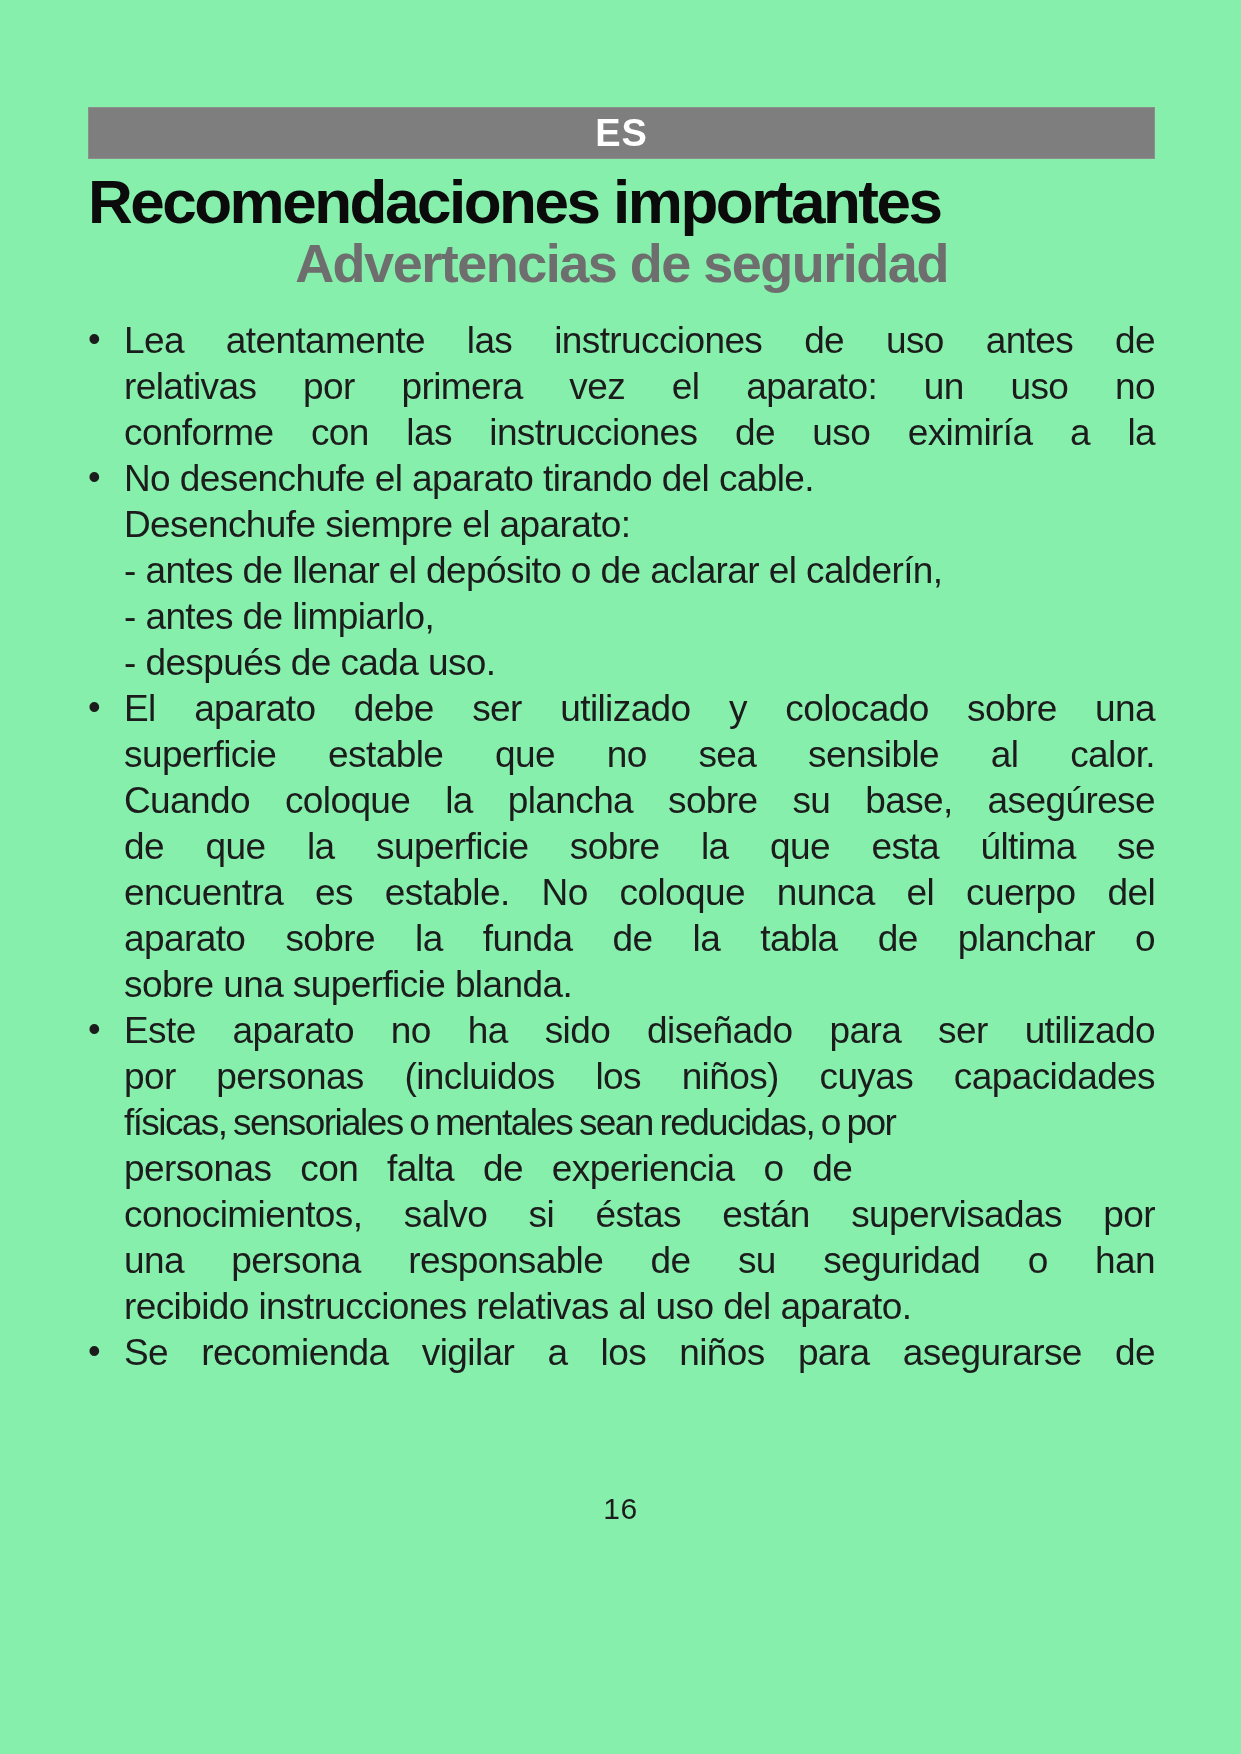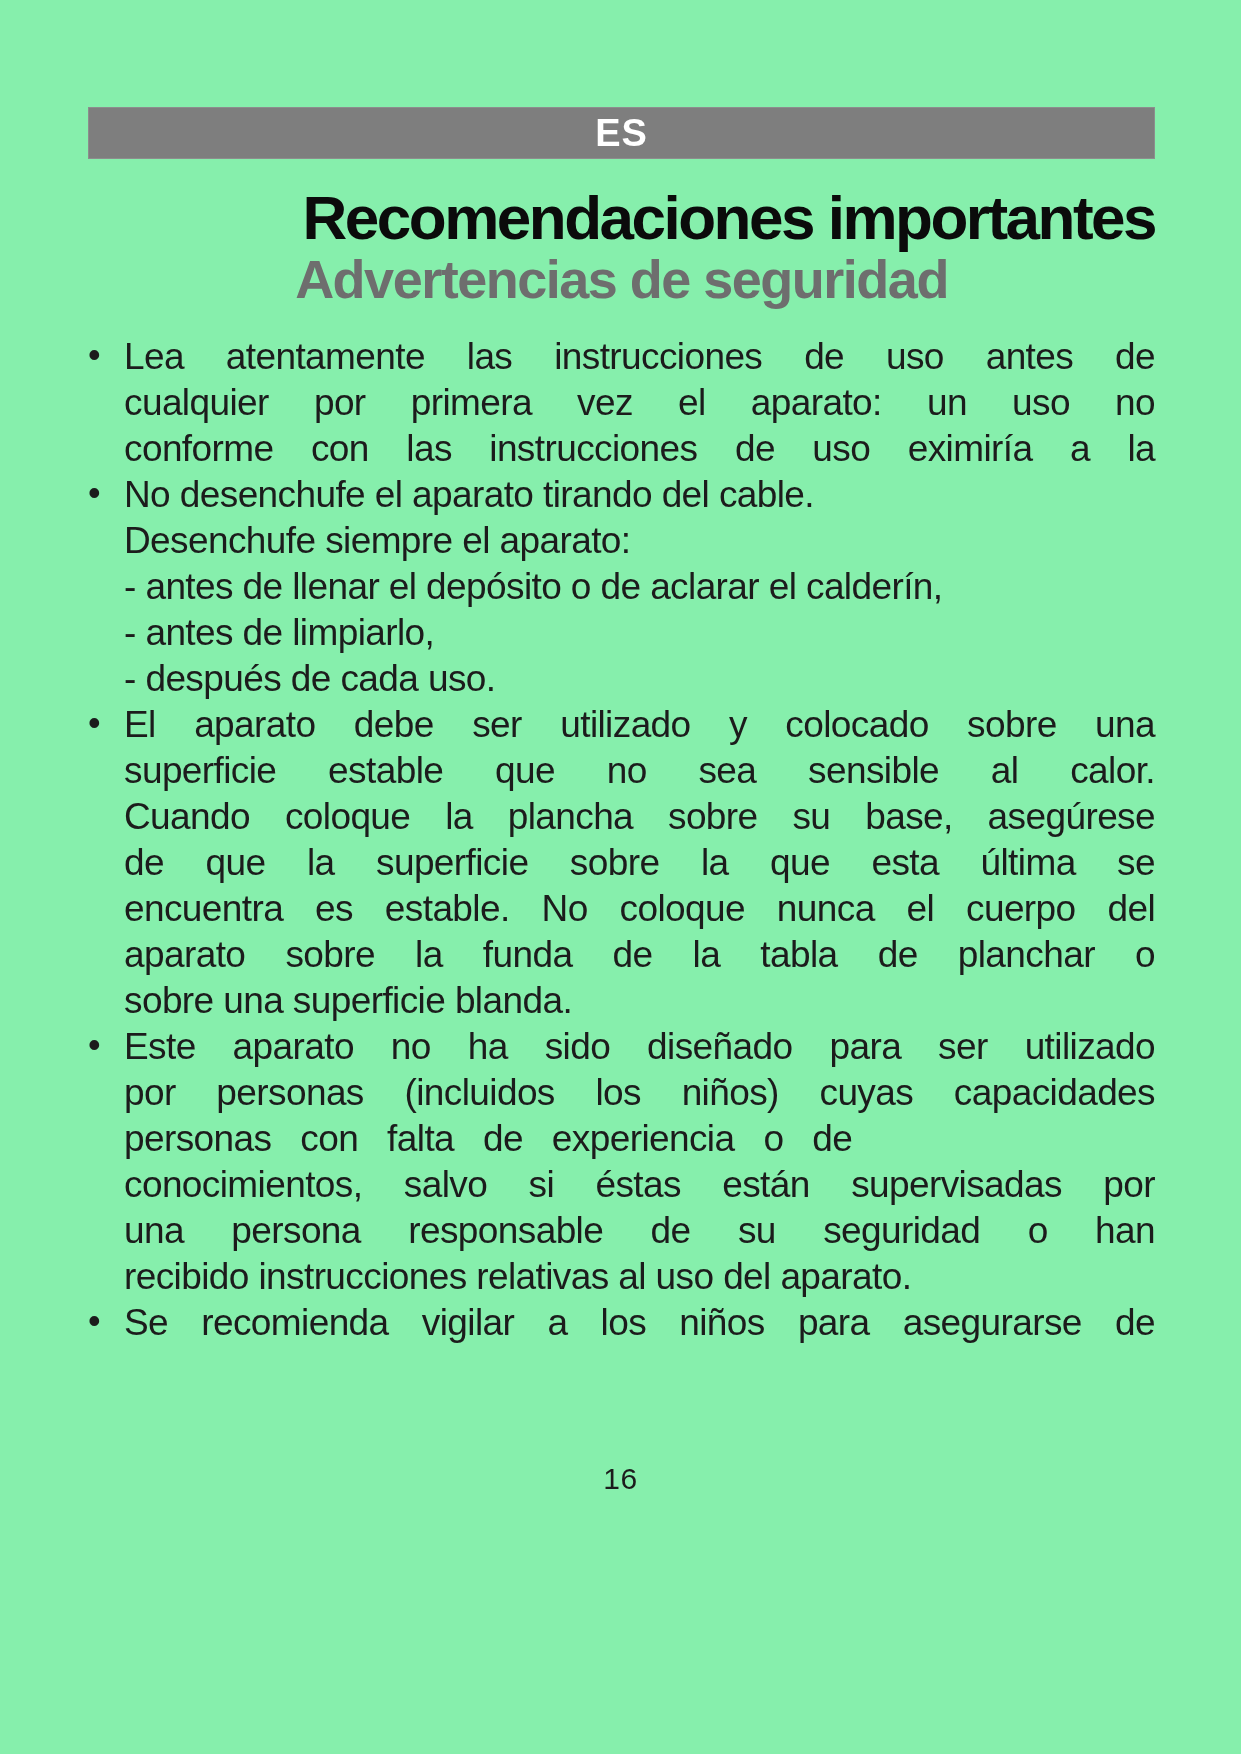--- a/index.html
+++ b/index.html
@@ -27,22 +27,22 @@
     align-items: center;
     justify-content: center;
   }
   .lang-bar span {
     color: #ffffff;
     font-size: 38px;
     font-weight: bold;
     letter-spacing: 1px;
   }
   h1.title {
-    margin: 22px 86px 0 88px;
-    text-align: right;
+    margin: 6px 86px 0 88px;
+    text-align: left;
     font-size: 62px;
     font-weight: bold;
     color: #0b0b0b;
     letter-spacing: -2.5px;
     line-height: 1.18;
   }
   h2.subtitle {
     margin: -6px 86px 0 88px;
     text-align: center;
     font-size: 54px;
@@ -94,21 +94,21 @@
   </div>
 
   <h1 class="title">Recomendaciones importantes</h1>
 
   <h2 class="subtitle">Advertencias de seguridad</h2>
 
   <div class="bullets" id="bullet-list">
       <div class="bullet">
         <span class="marker">•</span>
         <div class="line justify">Lea atentamente las instrucciones de uso antes de</div>
-        <div class="line justify">cualquier por primera vez el aparato: un uso no</div>
+        <div class="line justify">relativas por primera vez el aparato: un uso no</div>
         <div class="line justify">conforme con las instrucciones de uso eximiría a la</div>
       </div>
       <div class="bullet">
         <span class="marker">•</span>
         <div class="line left">No desenchufe el aparato tirando del cable.</div>
         <div class="line left">Desenchufe siempre el aparato:</div>
         <div class="line left">- antes de llenar el depósito o de aclarar el calderín,</div>
         <div class="line left">- antes de limpiarlo,</div>
         <div class="line left">- después de cada uso.</div>
       </div>
@@ -119,20 +119,21 @@
         <div class="line justify">Cuando coloque la plancha sobre su base, asegúrese</div>
         <div class="line justify">de que la superficie sobre la que esta última se</div>
         <div class="line justify">encuentra es estable. No coloque nunca el cuerpo del</div>
         <div class="line justify">aparato sobre la funda de la tabla de planchar o</div>
         <div class="line left">sobre una superficie blanda.</div>
       </div>
       <div class="bullet">
         <span class="marker">•</span>
         <div class="line justify">Este aparato no ha sido diseñado para ser utilizado</div>
         <div class="line justify">por personas (incluidos los niños) cuyas capacidades</div>
+        <div class="line tight">físicas, sensoriales o mentales sean reducidas, o por</div>
         <div class="line spread">personas con falta de experiencia o de</div>
         <div class="line justify">conocimientos, salvo si éstas están supervisadas por</div>
         <div class="line justify">una persona responsable de su seguridad o han</div>
         <div class="line left">recibido instrucciones relativas al uso del aparato.</div>
       </div>
       <div class="bullet">
         <span class="marker">•</span>
         <div class="line justify">Se recomienda vigilar a los niños para asegurarse de</div>
       </div>
     </div>

